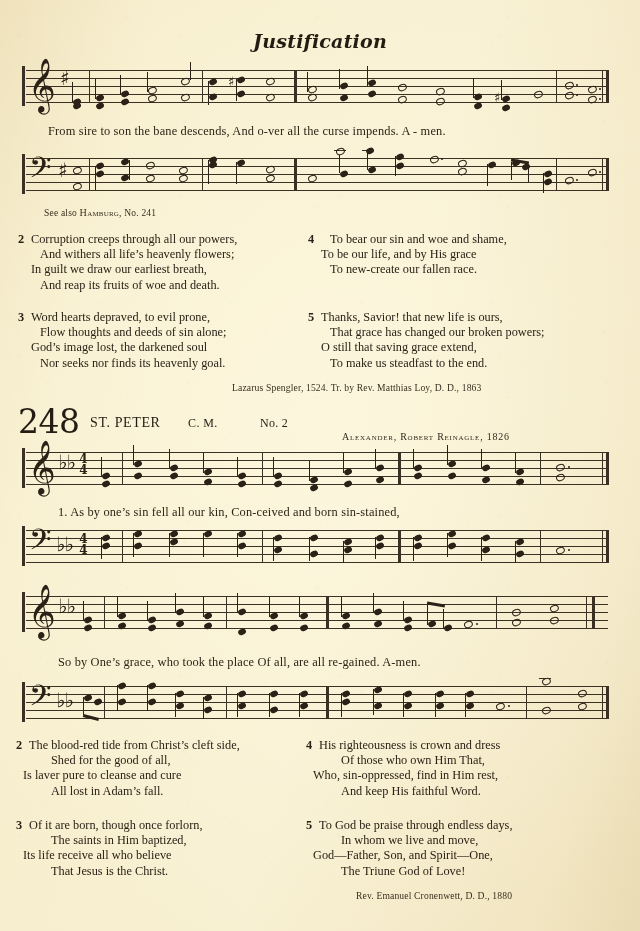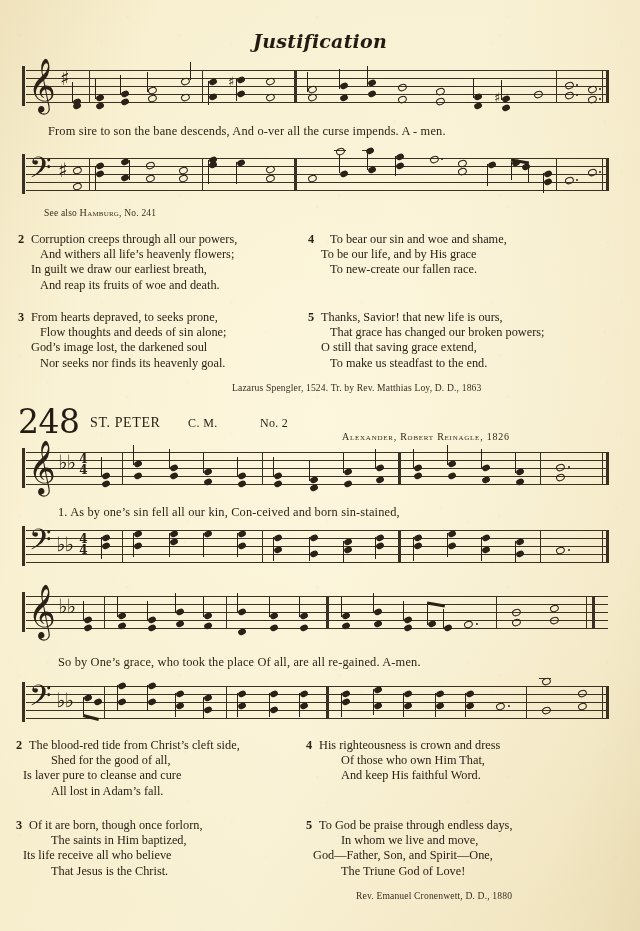--- a/index.html
+++ b/index.html
@@ -446,21 +446,21 @@
       <div class="l1">Corruption creeps through all our powers,</div>
       <div class="l2">And withers all life’s heavenly flowers;</div>
       <div class="l3">In guilt we draw our earliest breath,</div>
       <div class="l4">And reap its fruits of woe and death.</div>
     </div>
   </div>
 
   <div class="stanza" style="left:18px; top:310px;">
     <span class="num">3</span>
     <div class="lines">
-      <div class="l1">From hearts depraved, to seeks prone,</div>
+      <div class="l1">Word hearts depraved, to evil prone,</div>
       <div class="l2">Flow thoughts and deeds of sin alone;</div>
       <div class="l3">God’s image lost, the darkened soul</div>
       <div class="l4">Nor seeks nor finds its heavenly goal.</div>
     </div>
   </div>
 
   <div class="stanza" style="left:308px; top:232px;">
     <span class="num">4</span>
     <div class="lines">
       <div class="l2">To bear our sin and woe and shame,</div>
@@ -853,20 +853,21 @@
       <div class="l3" style="margin-left:-6px;">Its life receive all who believe</div>
       <div class="l4" style="margin-left:22px;">That Jesus is the Christ.</div>
     </div>
   </div>
 
   <div class="stanza" style="left:306px; top:738px;">
     <span class="num">4</span>
     <div class="lines">
       <div class="l1">His righteousness is crown and dress</div>
       <div class="l2" style="margin-left:22px;">Of those who own Him That,</div>
+      <div class="l3" style="margin-left:-6px;">Who, sin-oppressed, find in Him rest,</div>
       <div class="l4" style="margin-left:22px;">And keep His faithful Word.</div>
     </div>
   </div>
 
   <div class="stanza" style="left:306px; top:818px;">
     <span class="num">5</span>
     <div class="lines">
       <div class="l1">To God be praise through endless days,</div>
       <div class="l2" style="margin-left:22px;">In whom we live and move,</div>
       <div class="l3" style="margin-left:-6px;">God—Father, Son, and Spirit—One,</div>

